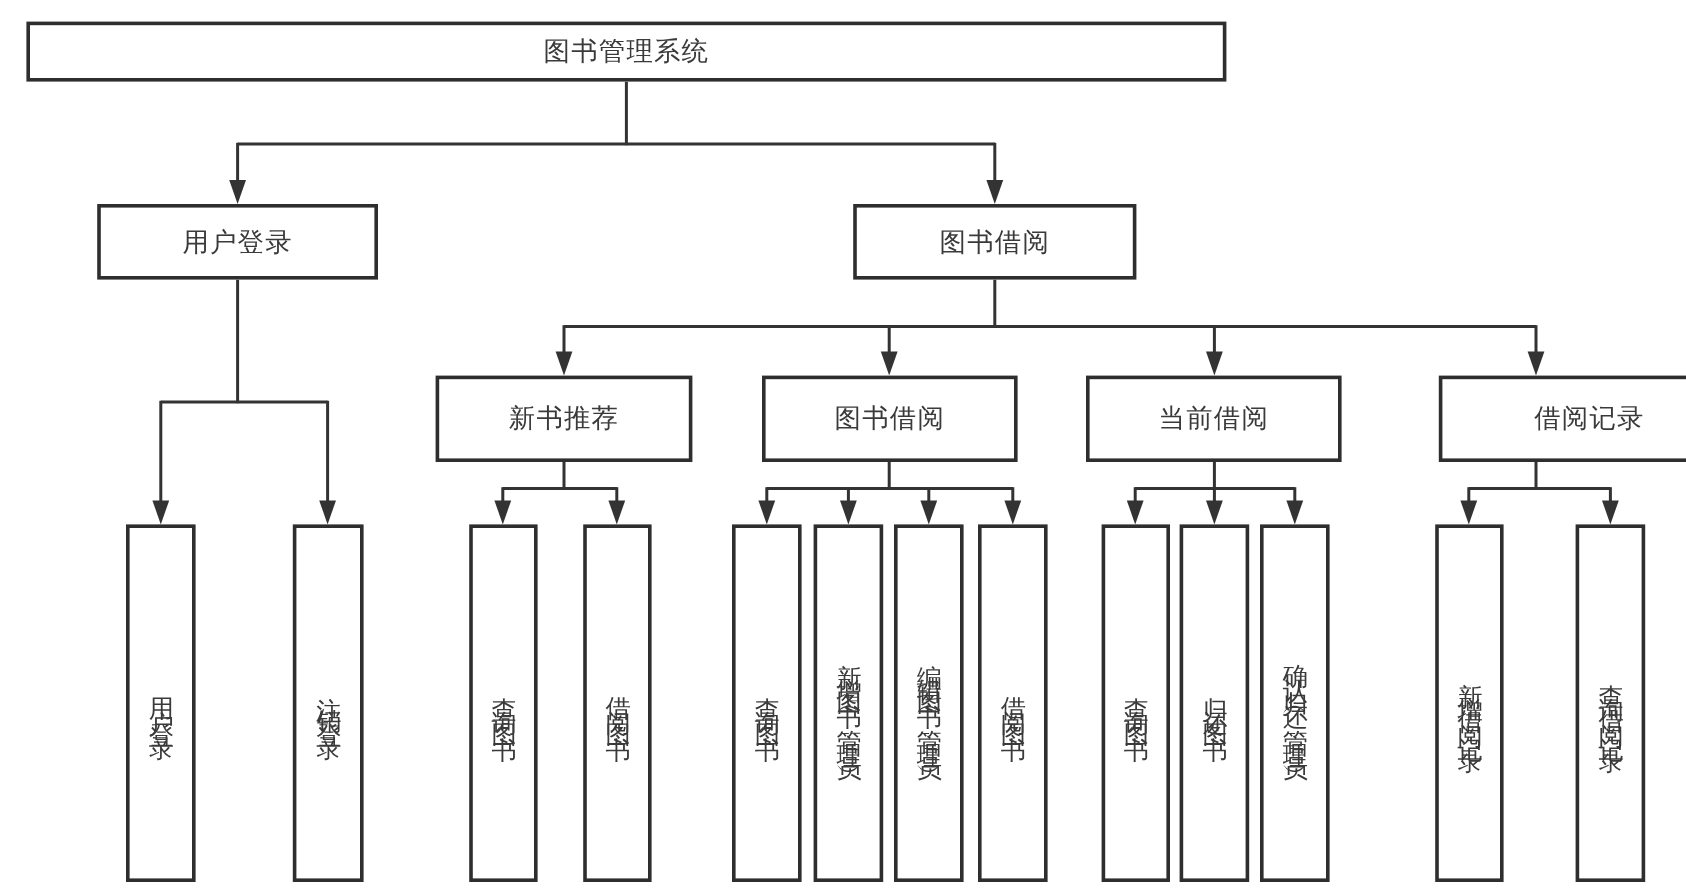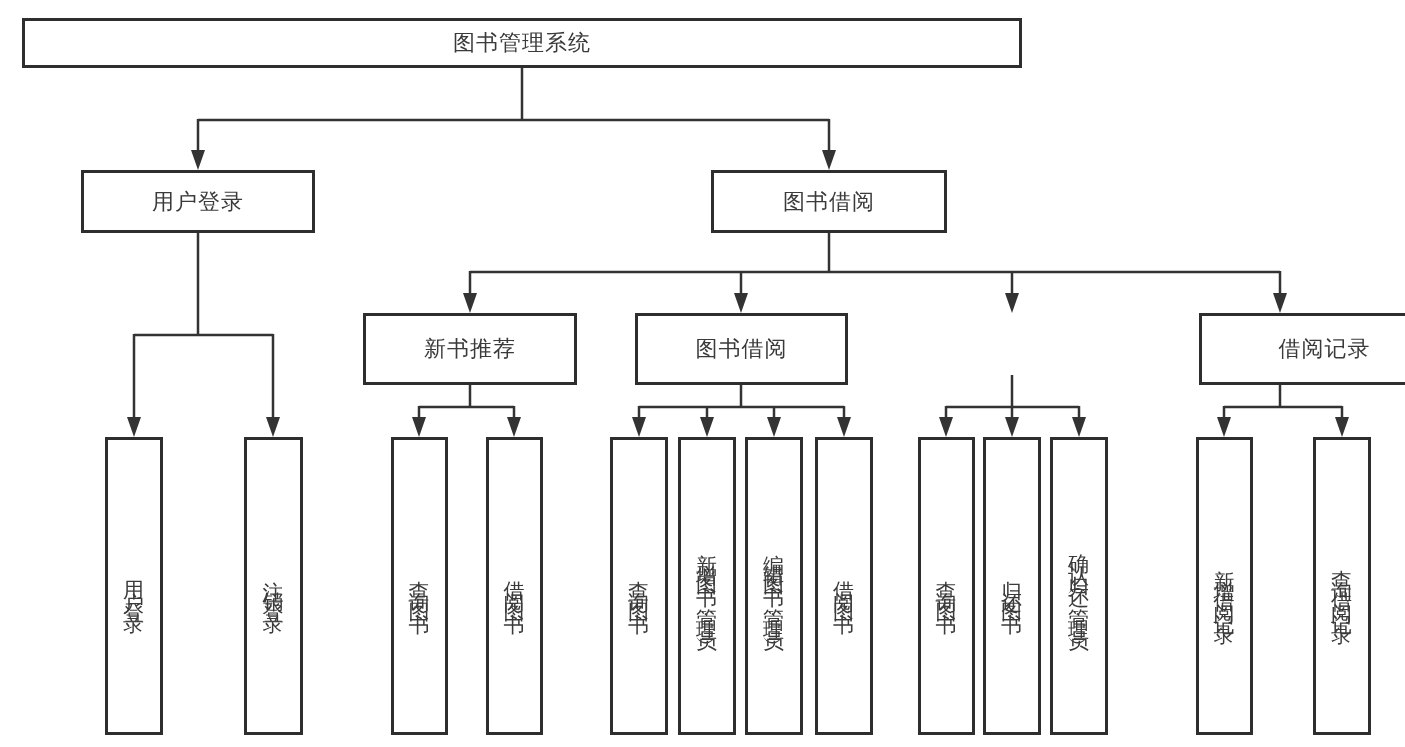--- a/index.html
+++ b/index.html
@@ -160,20 +160,21 @@
     </g>
   </svg>
 
   <div class="box hbox root-box">图书管理系统</div>
 
   <div class="box hbox n-user-login">用户登录</div>
   <div class="box hbox n-book-mgmt">图书借阅</div>
 
   <div class="box hbox lvl3 n-new-book">新书推荐</div>
   <div class="box hbox lvl3 n-borrowing">图书借阅</div>
+  <div class="box hbox lvl3 n-current">当前借阅</div>
   <div class="box hbox lvl3 n-records">借阅记录</div>
 
   <div class="box leaf l0">
     <span class="vtext">用户登录</span>
   </div>
   <div class="box leaf l1">
     <span class="vtext">注销登录</span>
   </div>
   <div class="box leaf l2">
     <span class="vtext">查询图书</span>

